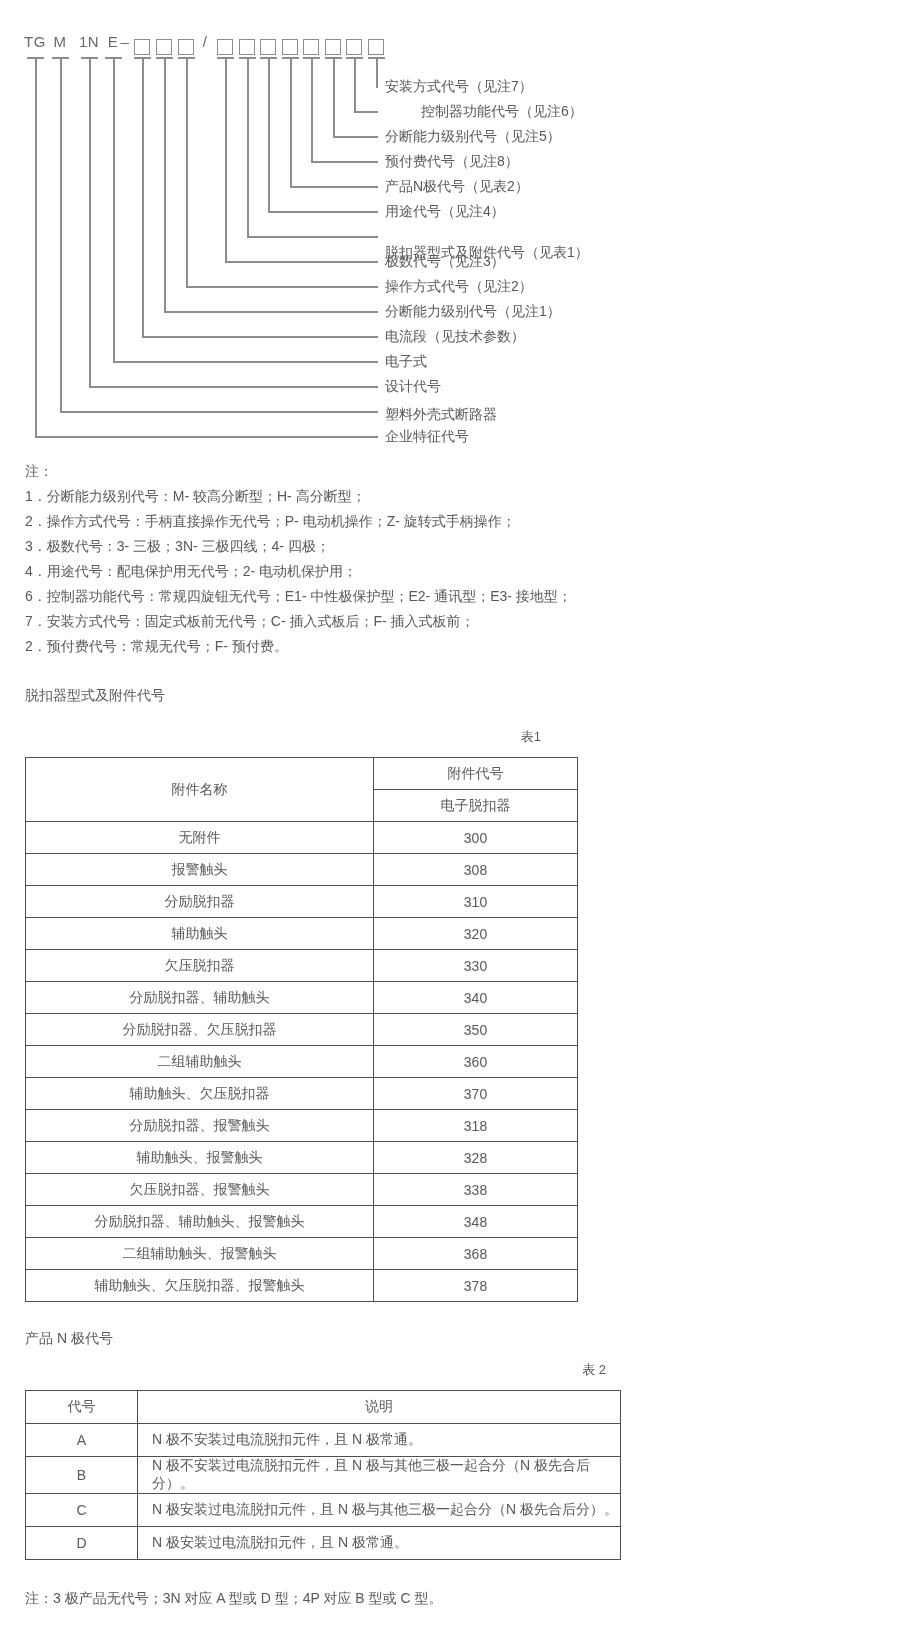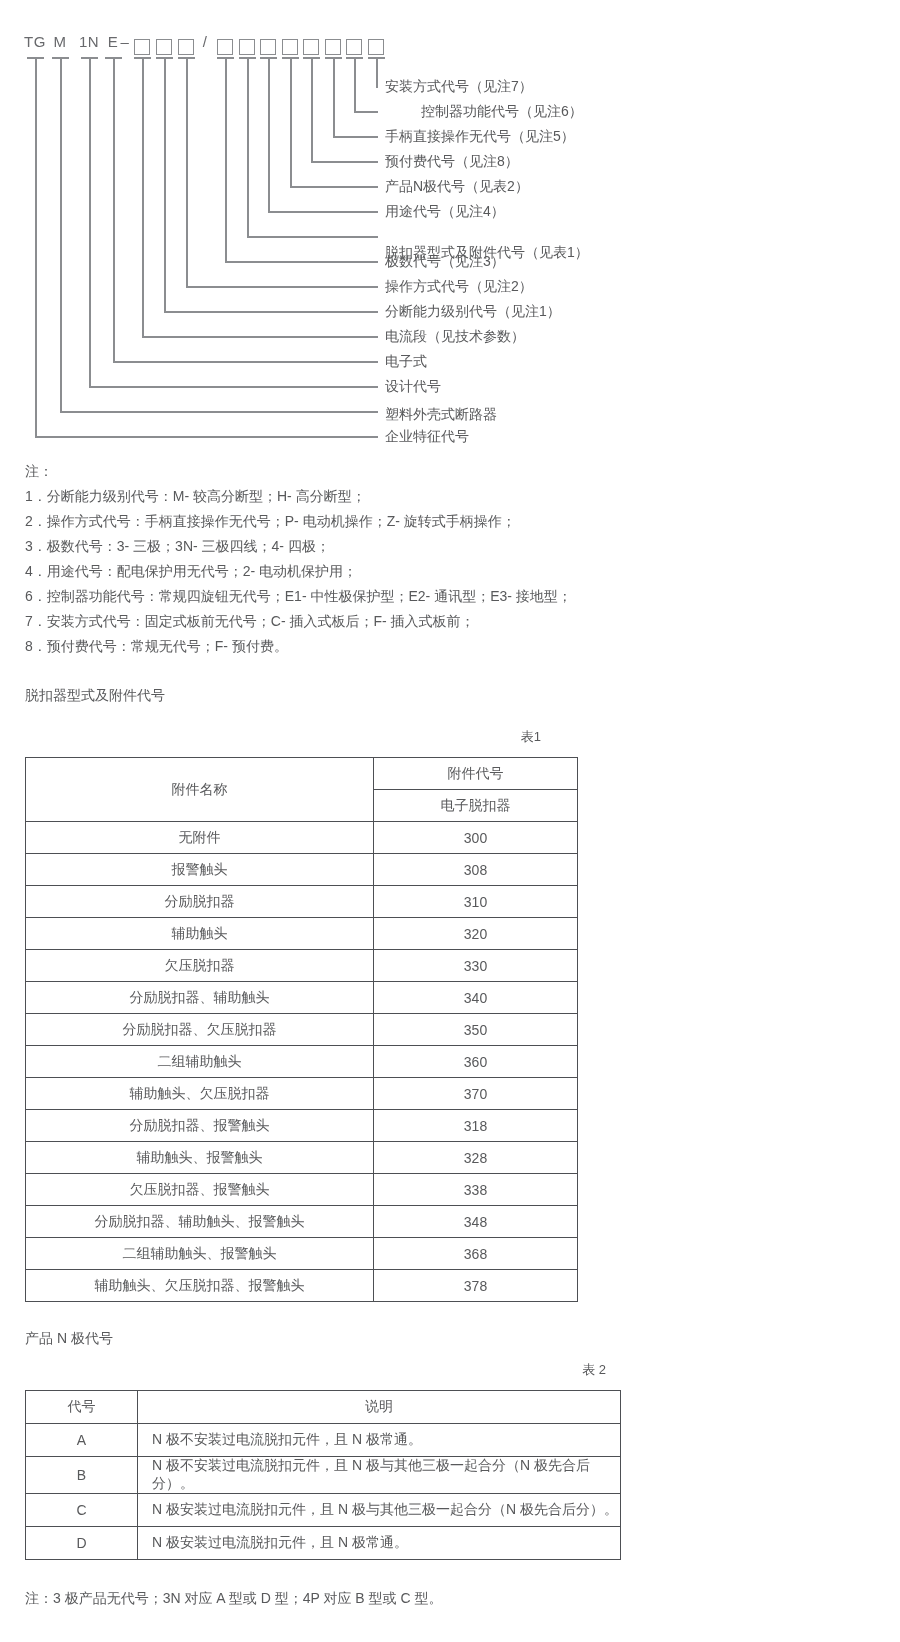--- a/index.html
+++ b/index.html
@@ -112,40 +112,40 @@
       <div class="vline" style="left: 290px; top: 59px; height: 127px;"></div>
       <div class="hline" style="left: 290px; top: 186px; width: 88px;"></div>
       <div class="dlabel" style="top: 176px;">产品N极代号（见表2）</div>
       <div class="tick" style="left: 303px; top: 57px; width: 17px;"></div>
       <div class="vline" style="left: 311px; top: 59px; height: 102px;"></div>
       <div class="hline" style="left: 311px; top: 161px; width: 67px;"></div>
       <div class="dlabel" style="top: 151px;">预付费代号（见注8）</div>
       <div class="tick" style="left: 325px; top: 57px; width: 17px;"></div>
       <div class="vline" style="left: 333px; top: 59px; height: 77px;"></div>
       <div class="hline" style="left: 333px; top: 136px; width: 45px;"></div>
-      <div class="dlabel" style="top: 126px;">手柄直接操作无代号（见注5）</div>
+      <div class="dlabel" style="top: 126px;">分断能力级别代号（见注5）</div>
       <div class="tick" style="left: 346px; top: 57px; width: 17px;"></div>
       <div class="vline" style="left: 354px; top: 59px; height: 52px;"></div>
       <div class="hline" style="left: 354px; top: 111px; width: 24px;"></div>
       <div class="dlabel" style="top: 101px; margin-left: 36px;">控制器功能代号（见注6）</div>
       <div class="tick" style="left: 368px; top: 57px; width: 17px;"></div>
       <div class="vline" style="left: 376px; top: 59px; height: 27px;"></div>
       <div class="hline" style="left: 376px; top: 86px; width: 2px;"></div>
       <div class="dlabel" style="top: 76px;">安装方式代号（见注7）</div>
     </div>
 
   <div class="notes" id="notes">
     <div class="note-line">注：</div>
   <div class="note-line">1．分断能力级别代号：M- 较高分断型；H- 高分断型；</div>
       <div class="note-line">2．操作方式代号：手柄直接操作无代号；P- 电动机操作；Z- 旋转式手柄操作；</div>
       <div class="note-line">3．极数代号：3- 三极；3N- 三极四线；4- 四极；</div>
       <div class="note-line">4．用途代号：配电保护用无代号；2- 电动机保护用；</div>
       <div class="note-line">6．控制器功能代号：常规四旋钮无代号；E1- 中性极保护型；E2- 通讯型；E3- 接地型；</div>
       <div class="note-line">7．安装方式代号：固定式板前无代号；C- 插入式板后；F- 插入式板前；</div>
-      <div class="note-line">8．预付费代号：常规无代号；F- 预付费。</div>
+      <div class="note-line">2．预付费代号：常规无代号；F- 预付费。</div>
     </div>
 
   <div class="section-heading">脱扣器型式及附件代号</div>
   <div class="table-tag t1">表1</div>
 
   <table class="t1">
     <colgroup>
         <col style="width:348px">
         <col style="width:204px">
       </colgroup>

